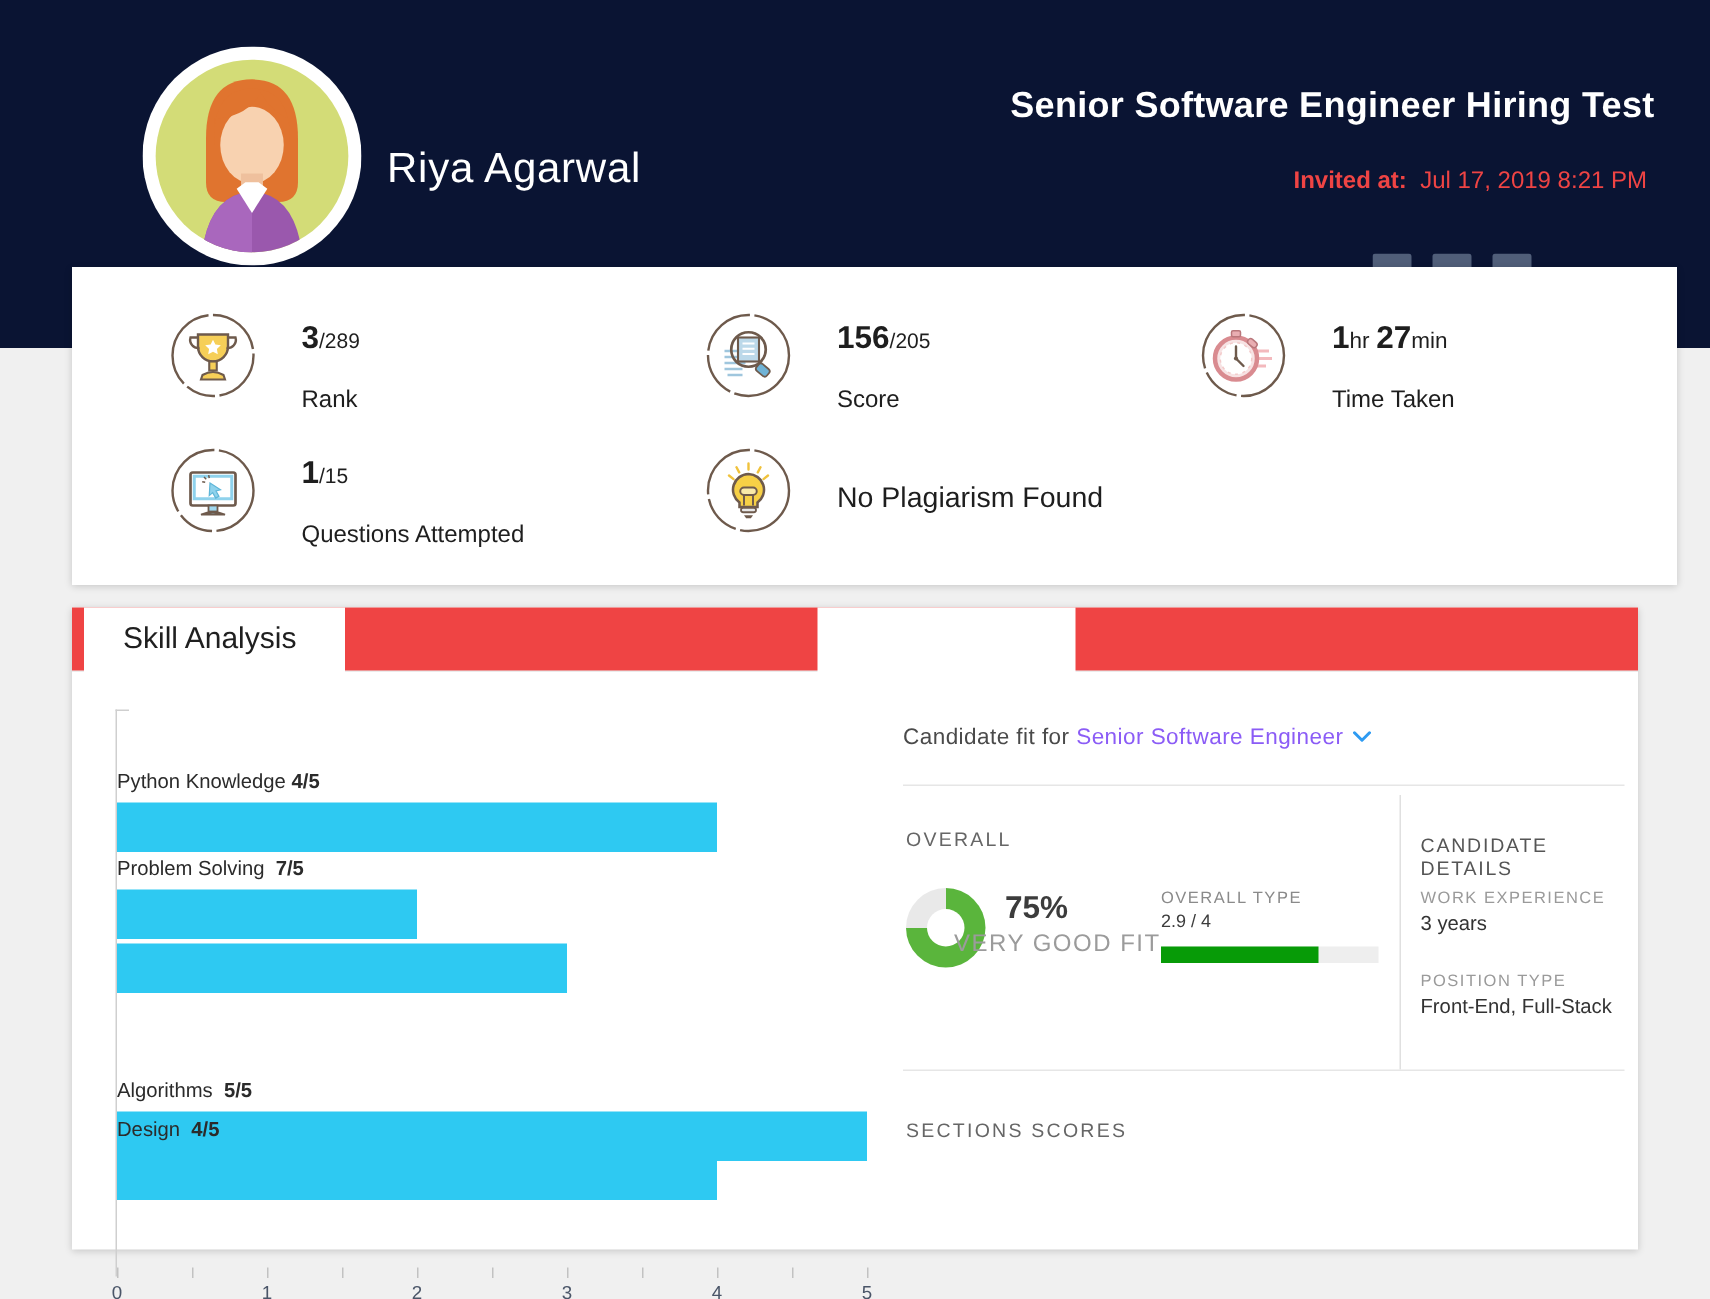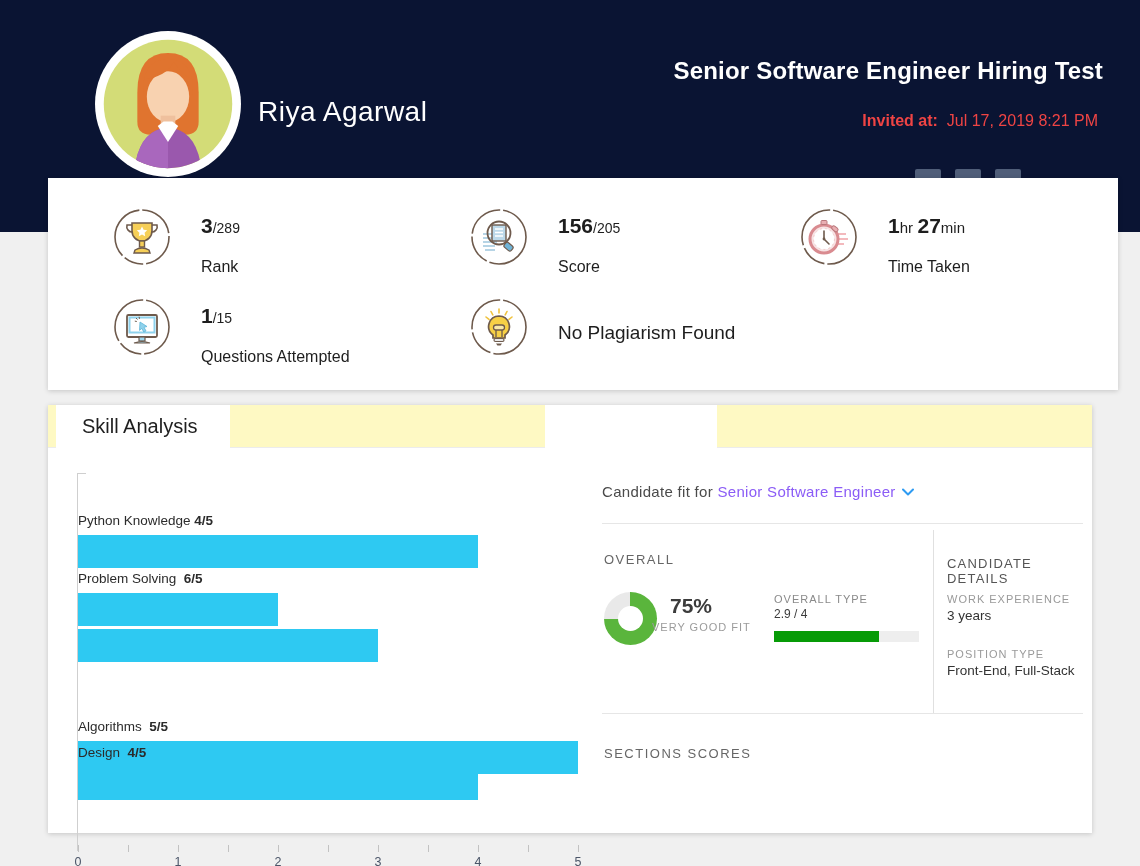--- a/index.html
+++ b/index.html
@@ -47,21 +47,21 @@
   .stat .txt { margin-left:30px; padding-top:6px; }
   .stat-value { font-size:21px; font-weight:700; color:#1e1e1e; }
   .stat-total { font-size:14px; font-weight:400; color:#1e1e1e; }
   .stat-unit  { font-size:15px; font-weight:400; color:#1e1e1e; }
   .stat-label { font-size:16px; color:#1e1e1e; margin-top:20px; }
   .stat-single { font-size:19px; color:#1e1e1e; padding-top:18px; }
 
   
   .skill-header {
     position:absolute; left:0; top:0; width:100%; height:43px;
-    background:#fef9c3; border-bottom:1px solid #ececec;
+    background:#ef4444; border-bottom:1px solid #ececec;
   }
   .skill-tab {
     position:absolute; left:8px; top:0; width:174px; height:43px;
     background:#ffffff; display:flex; align-items:center; padding-left:26px;
   }
   .skill-tab-title { font-size:20px; color:#1f1f1f; }
   .skill-header-block2 {
     position:absolute; left:497px; top:0; width:172px; height:43px; background:#ffffff;
   }
 
@@ -92,21 +92,21 @@
   .sec-heading { font-size:13px; letter-spacing:1.5px; color:#666666; }
   .overall-heading { position:absolute; left:556px; top:147px; }
   .donut {
     position:absolute; left:556px; top:187px; width:53px; height:53px; border-radius:50%;
   }
   .donut::after {
     content:""; position:absolute; left:14px; top:14px; width:25px; height:25px;
     border-radius:50%; background:#ffffff;
   }
   .fit-pct { position:absolute; left:622px; top:189px; font-size:21px; font-weight:700; color:#3c3c3c; }
-  .fit-desc { position:absolute; left:604px; top:216px; font-size:11px; letter-spacing:1px; color:#9b9b9b; }
+  .fit-desc { position:absolute; left:588px; top:216px; font-size:16px; letter-spacing:1px; color:#9b9b9b; }
 
   .os-heading { position:absolute; left:726px; top:188px; font-size:11px; letter-spacing:1px; color:#8a8a8a; }
   .os-value { position:absolute; left:726px; top:202px; font-size:12px; color:#3c3c3c; }
   .os-bar { position:absolute; left:726px; top:226px; width:145px; height:11px; background:#eeeeee; }
   .os-bar-fill { height:100%; background:#079b07; }
 
   .cd-heading { position:absolute; left:899px; top:151px; font-size:13px; letter-spacing:1.2px; color:#555555; }
   .cd-sub { font-size:11px; letter-spacing:1px; color:#9a9a9a; }
   .cd-val { font-size:13.5px; color:#333333; margin-top:3px; }
   .cd-block1 { position:absolute; left:899px; top:188px; }
@@ -259,21 +259,21 @@
 
   <div class="chart">
     <div class="y-axis"></div>
     <div class="y-axis-stub"></div>
 
     <div class="skill-row" style="top:64px;">
       <div class="skill-label"><span>Python Knowledge</span> <b>4/5</b></div>
       <div class="skill-bar" style="width: 80%; background: rgb(46, 201, 242);"></div>
     </div>
     <div class="skill-row" style="top:122px;">
-      <div class="skill-label"><span>Problem Solving</span>&nbsp; <b>6/5</b></div>
+      <div class="skill-label"><span>Problem Solving</span>&nbsp; <b>7/5</b></div>
       <div class="skill-bar" style="width: 40%; background: rgb(46, 201, 242);"></div>
     </div>
     <div class="skill-row" style="top:180px;">
       <div class="skill-bar" style="width: 60%; background: rgb(46, 201, 242);"></div>
     </div>
     <div class="skill-row" style="top:238px;margin-top:32px;">
       <div class="skill-label"><span>Algorithms</span>&nbsp; <b>5/5</b></div>
       <div class="skill-bar" style="width: 100%; background: rgb(46, 201, 242);"></div>
     </div>
     <div class="skill-row" style="top:296px;">

